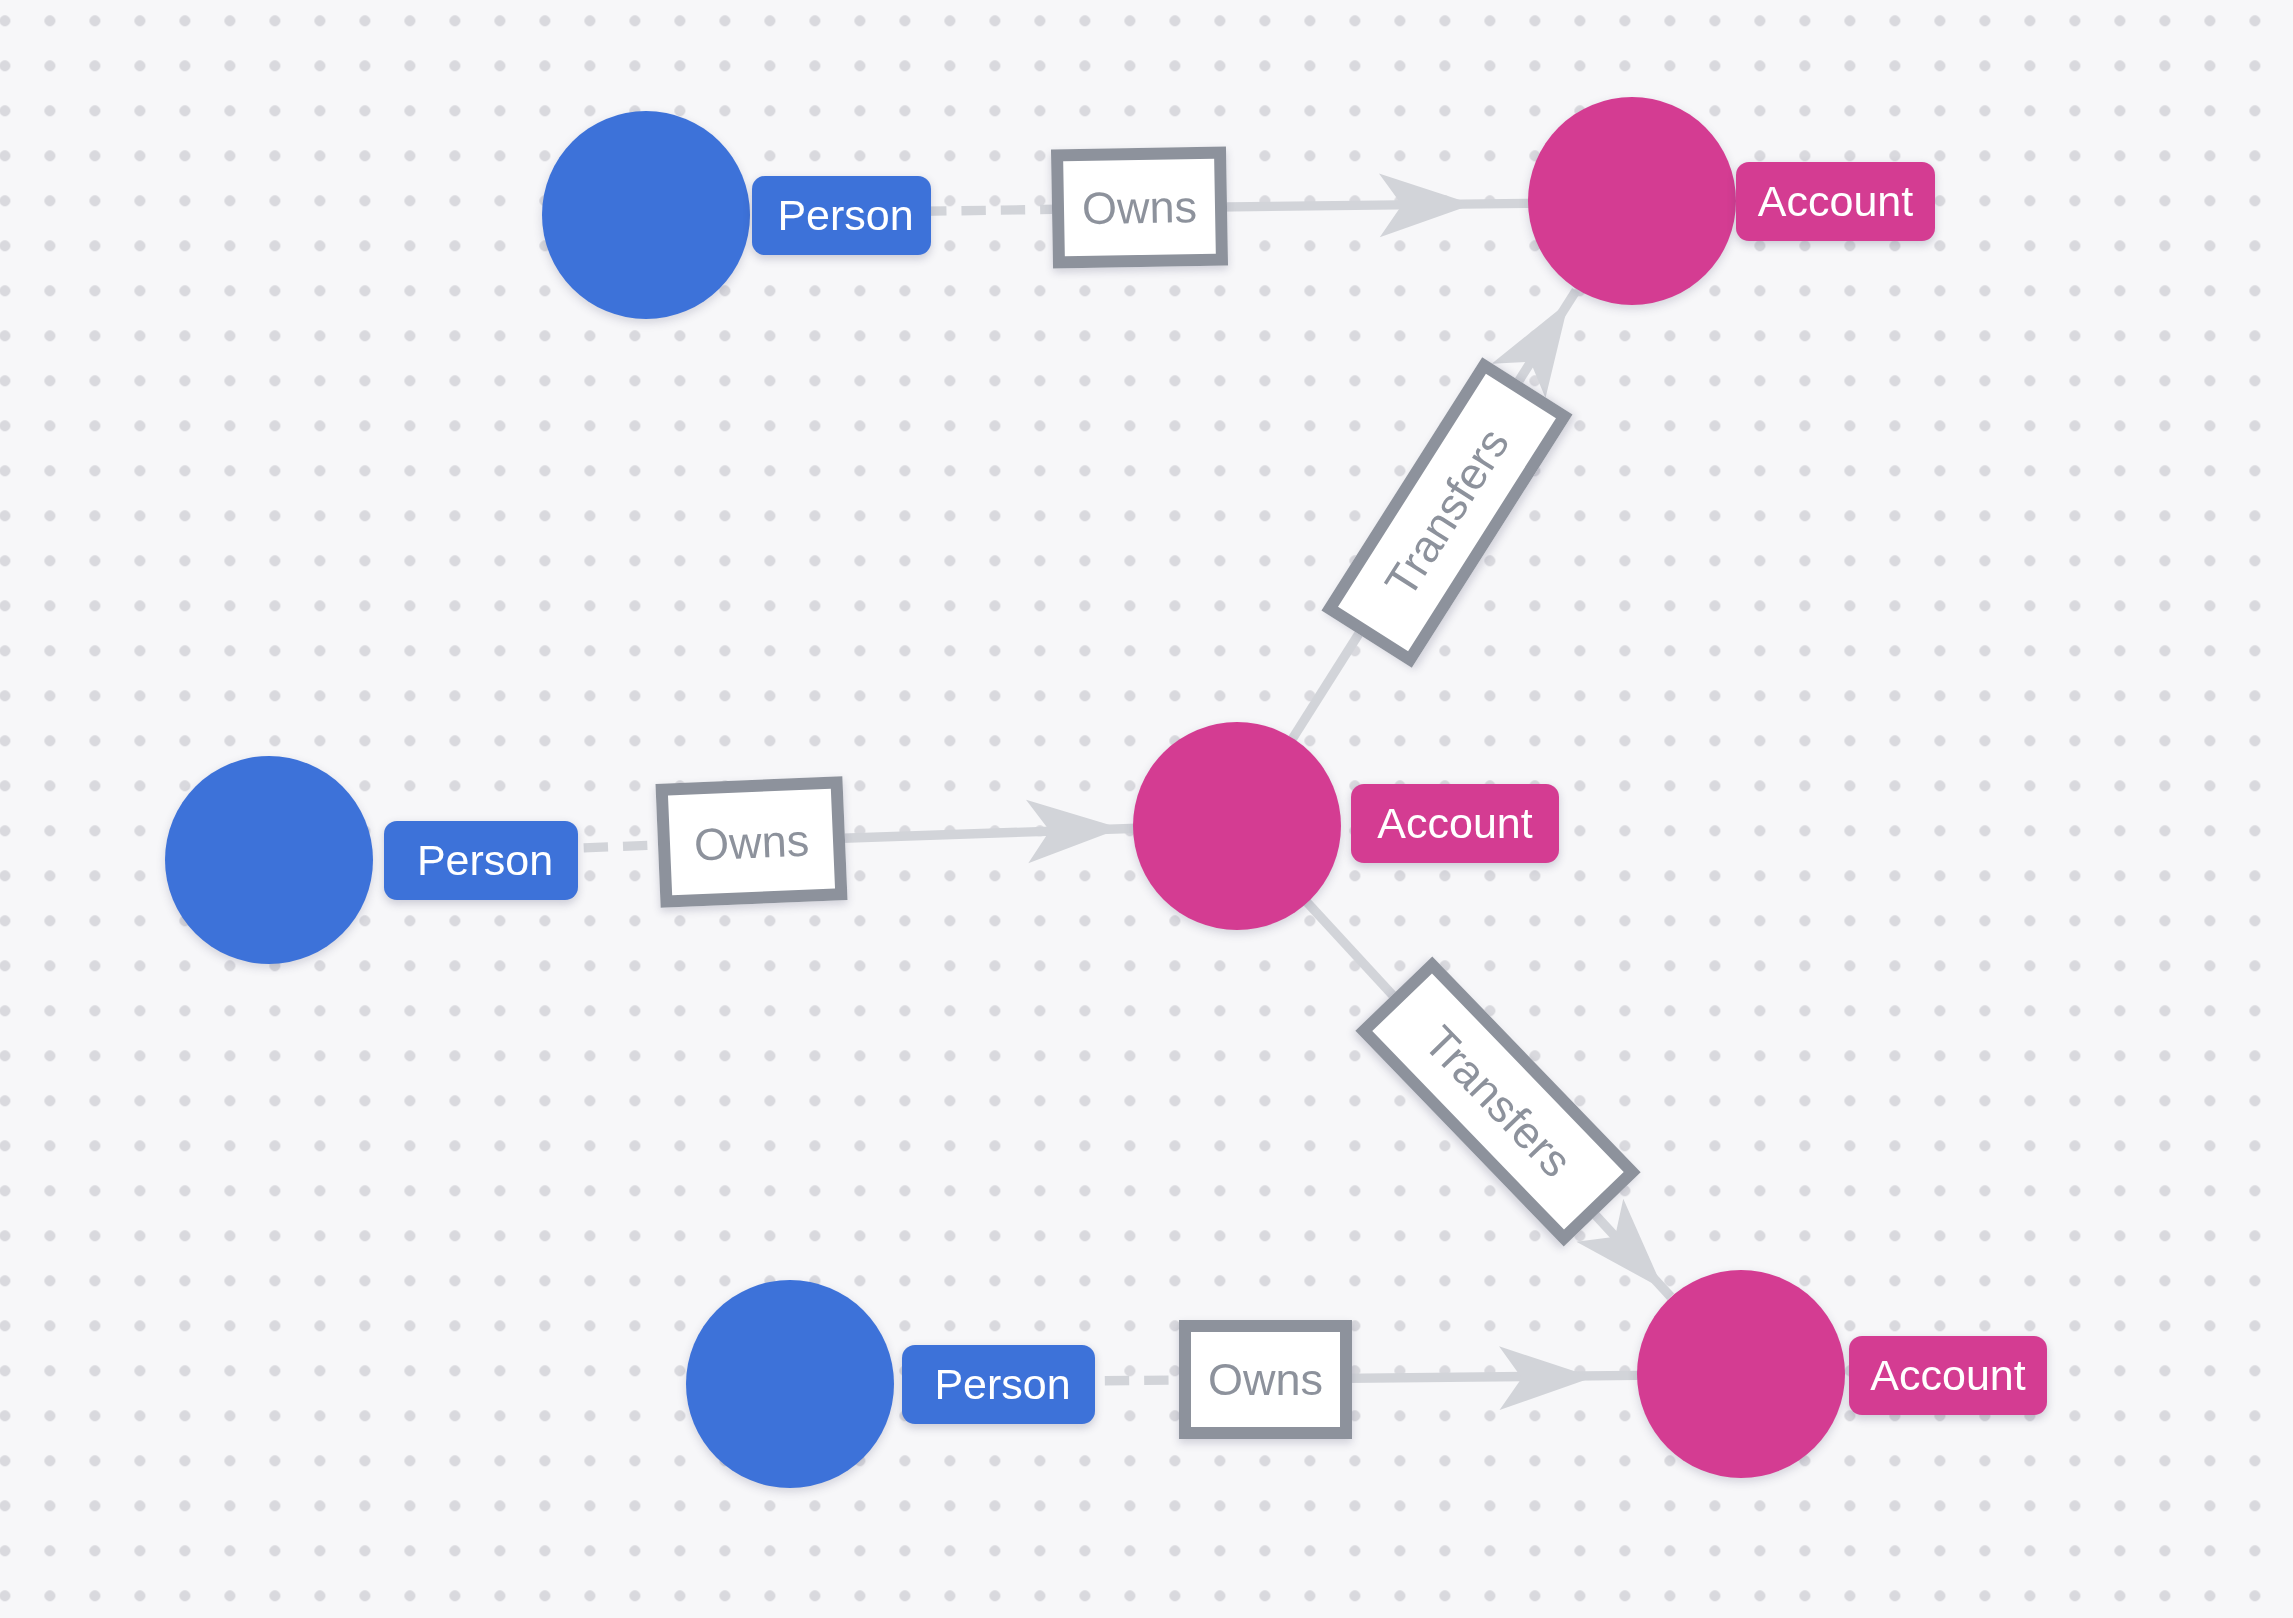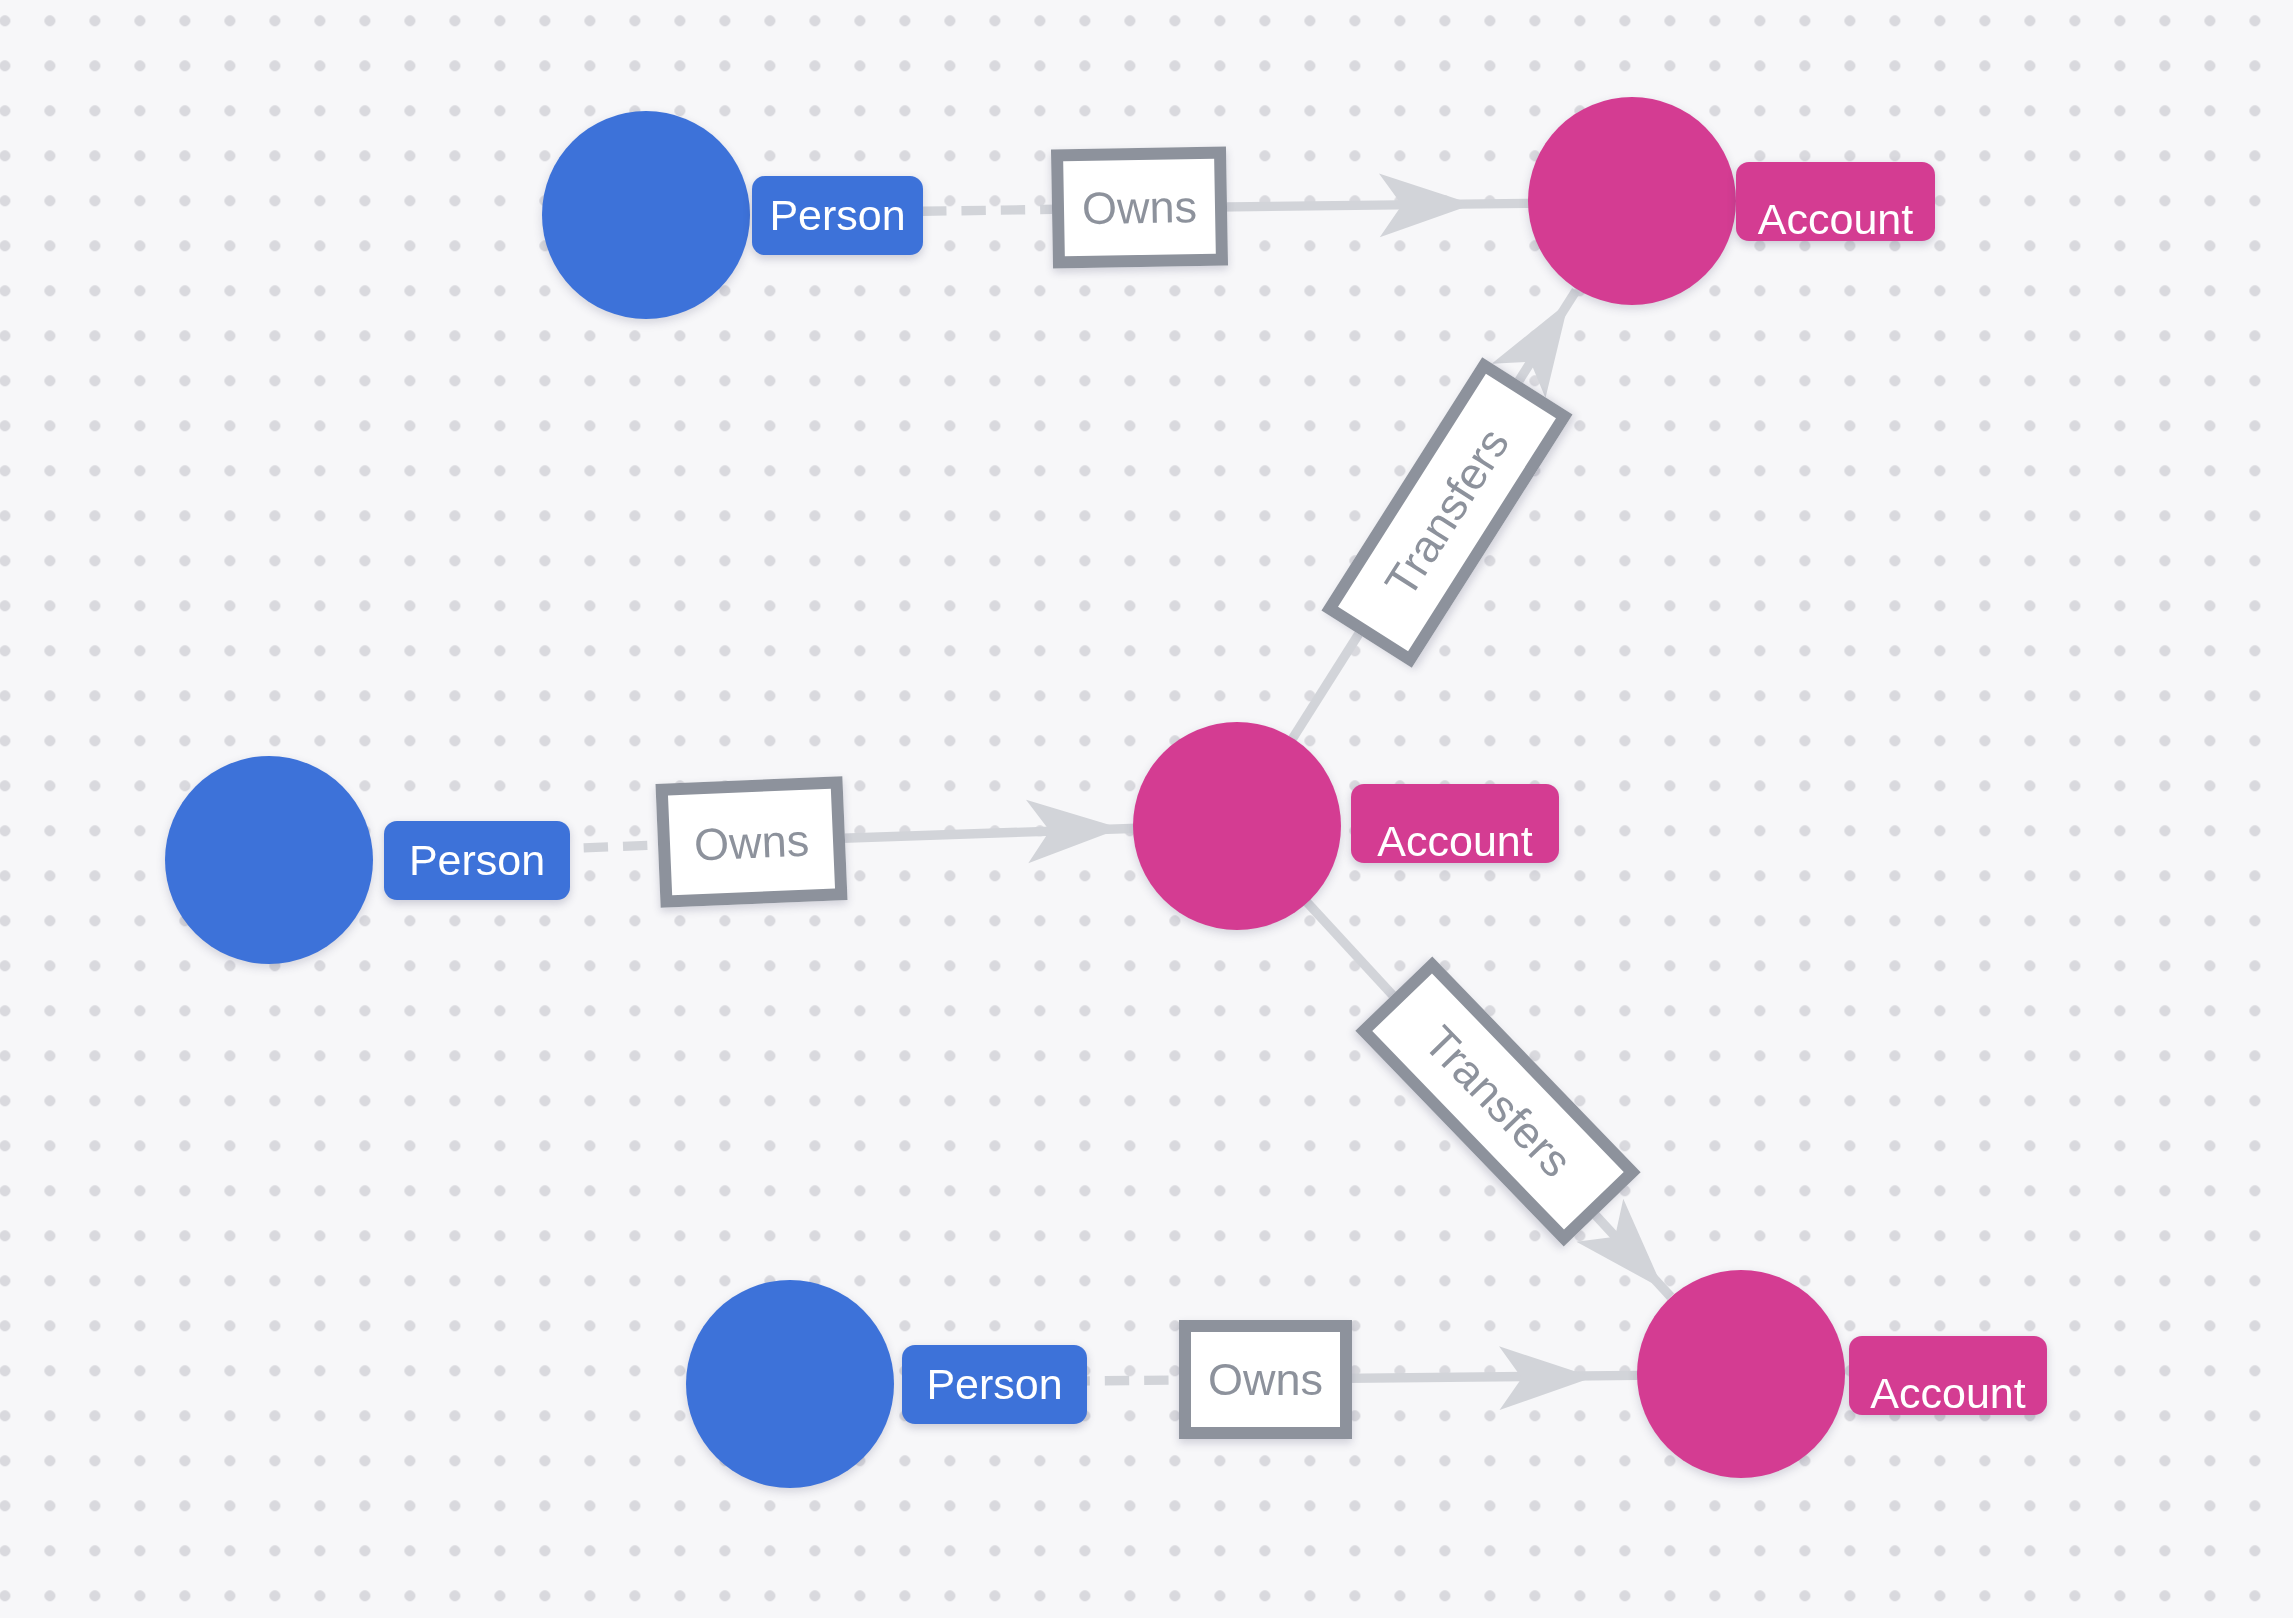--- a/index.html
+++ b/index.html
@@ -36,22 +36,22 @@
   }
   .node.person{background:var(--person-color);}
   .node.account{background:var(--account-color);}
 
   .pill{
     position:absolute;height:79px;border-radius:13px;z-index:3;
     display:flex;align-items:center;justify-content:center;
     color:var(--label-text-color);font-size:43px;line-height:1;
     box-shadow:0 3.7px 8.4px rgba(50,50,90,0.22);
   }
-  .pill.person{background:var(--person-color);}
-  .pill.account{background:var(--account-color);align-items:flex-end;}
+  .pill.person{background:var(--person-color);padding-left:8px;}
+  .pill.account{background:var(--account-color);}
 
   .rel-box{
     position:absolute;z-index:4;box-sizing:border-box;
     background:var(--box-fill);border:12px solid var(--box-border-color);
     display:flex;align-items:center;justify-content:center;
     color:var(--box-text-color);font-size:45px;line-height:1;
     box-shadow:0 3.7px 8.4px rgba(50,50,90,0.20);
   }
 
   #node-person-1{left:542px;top:111px;}

